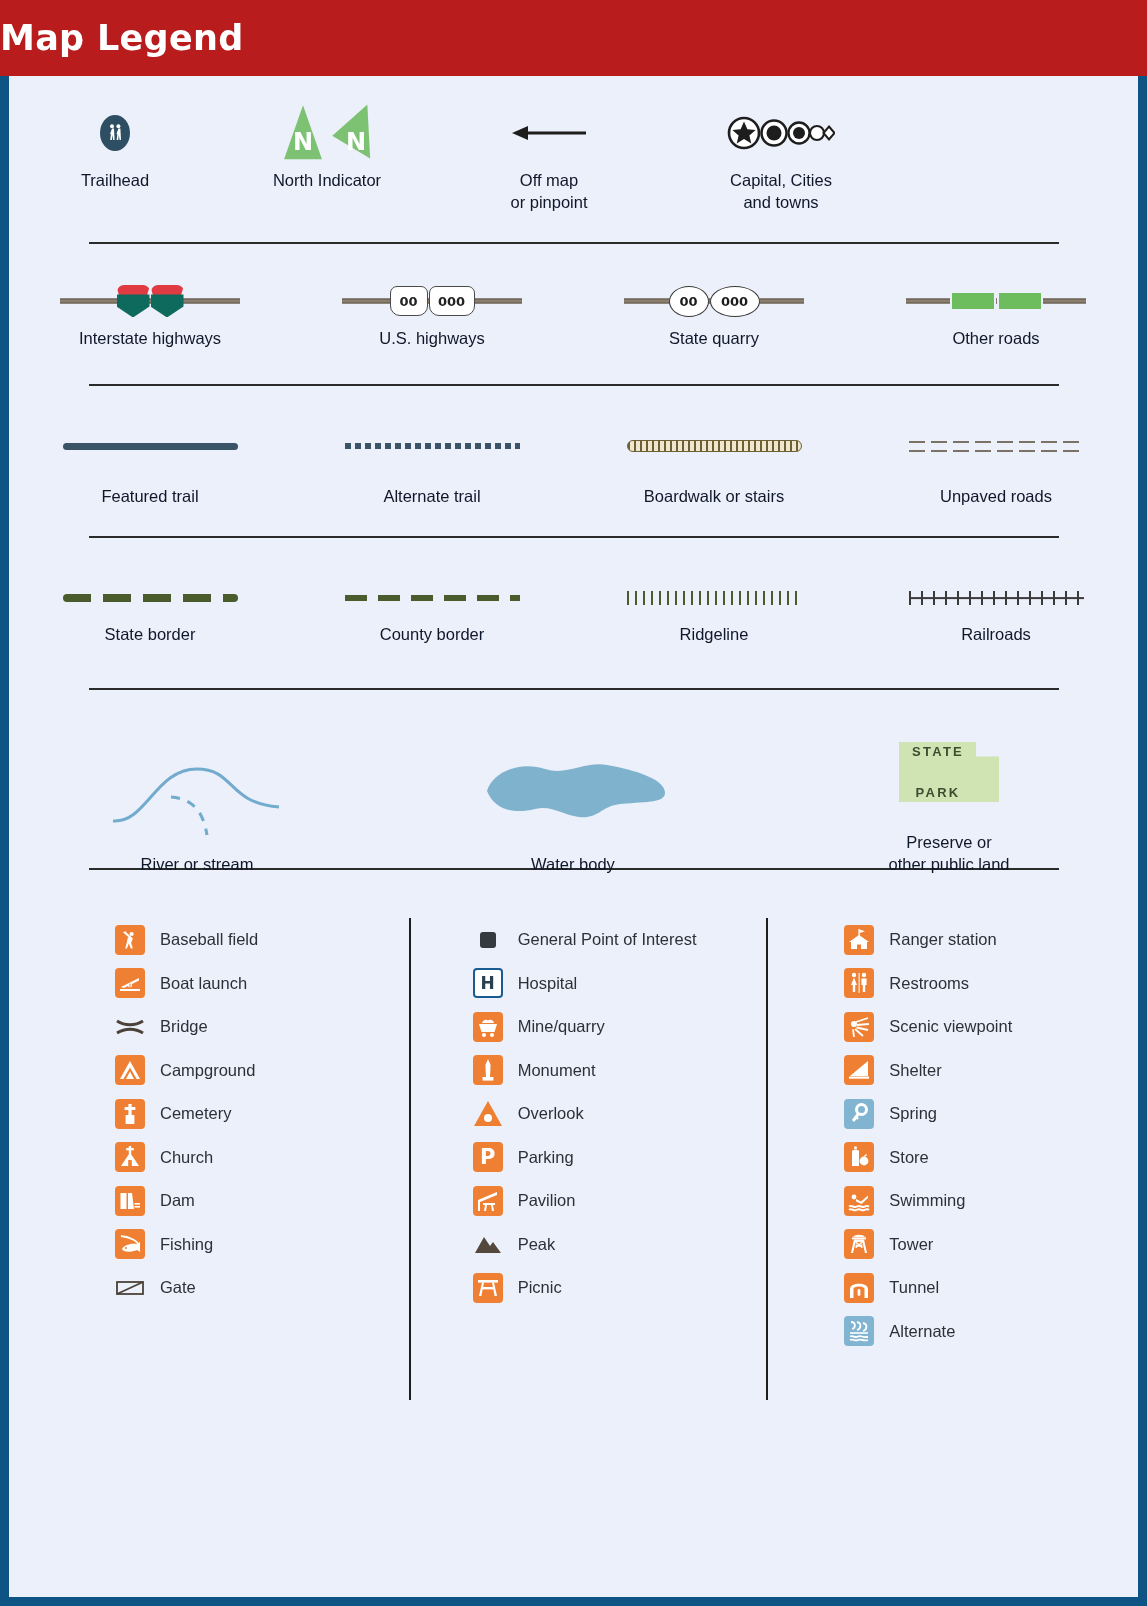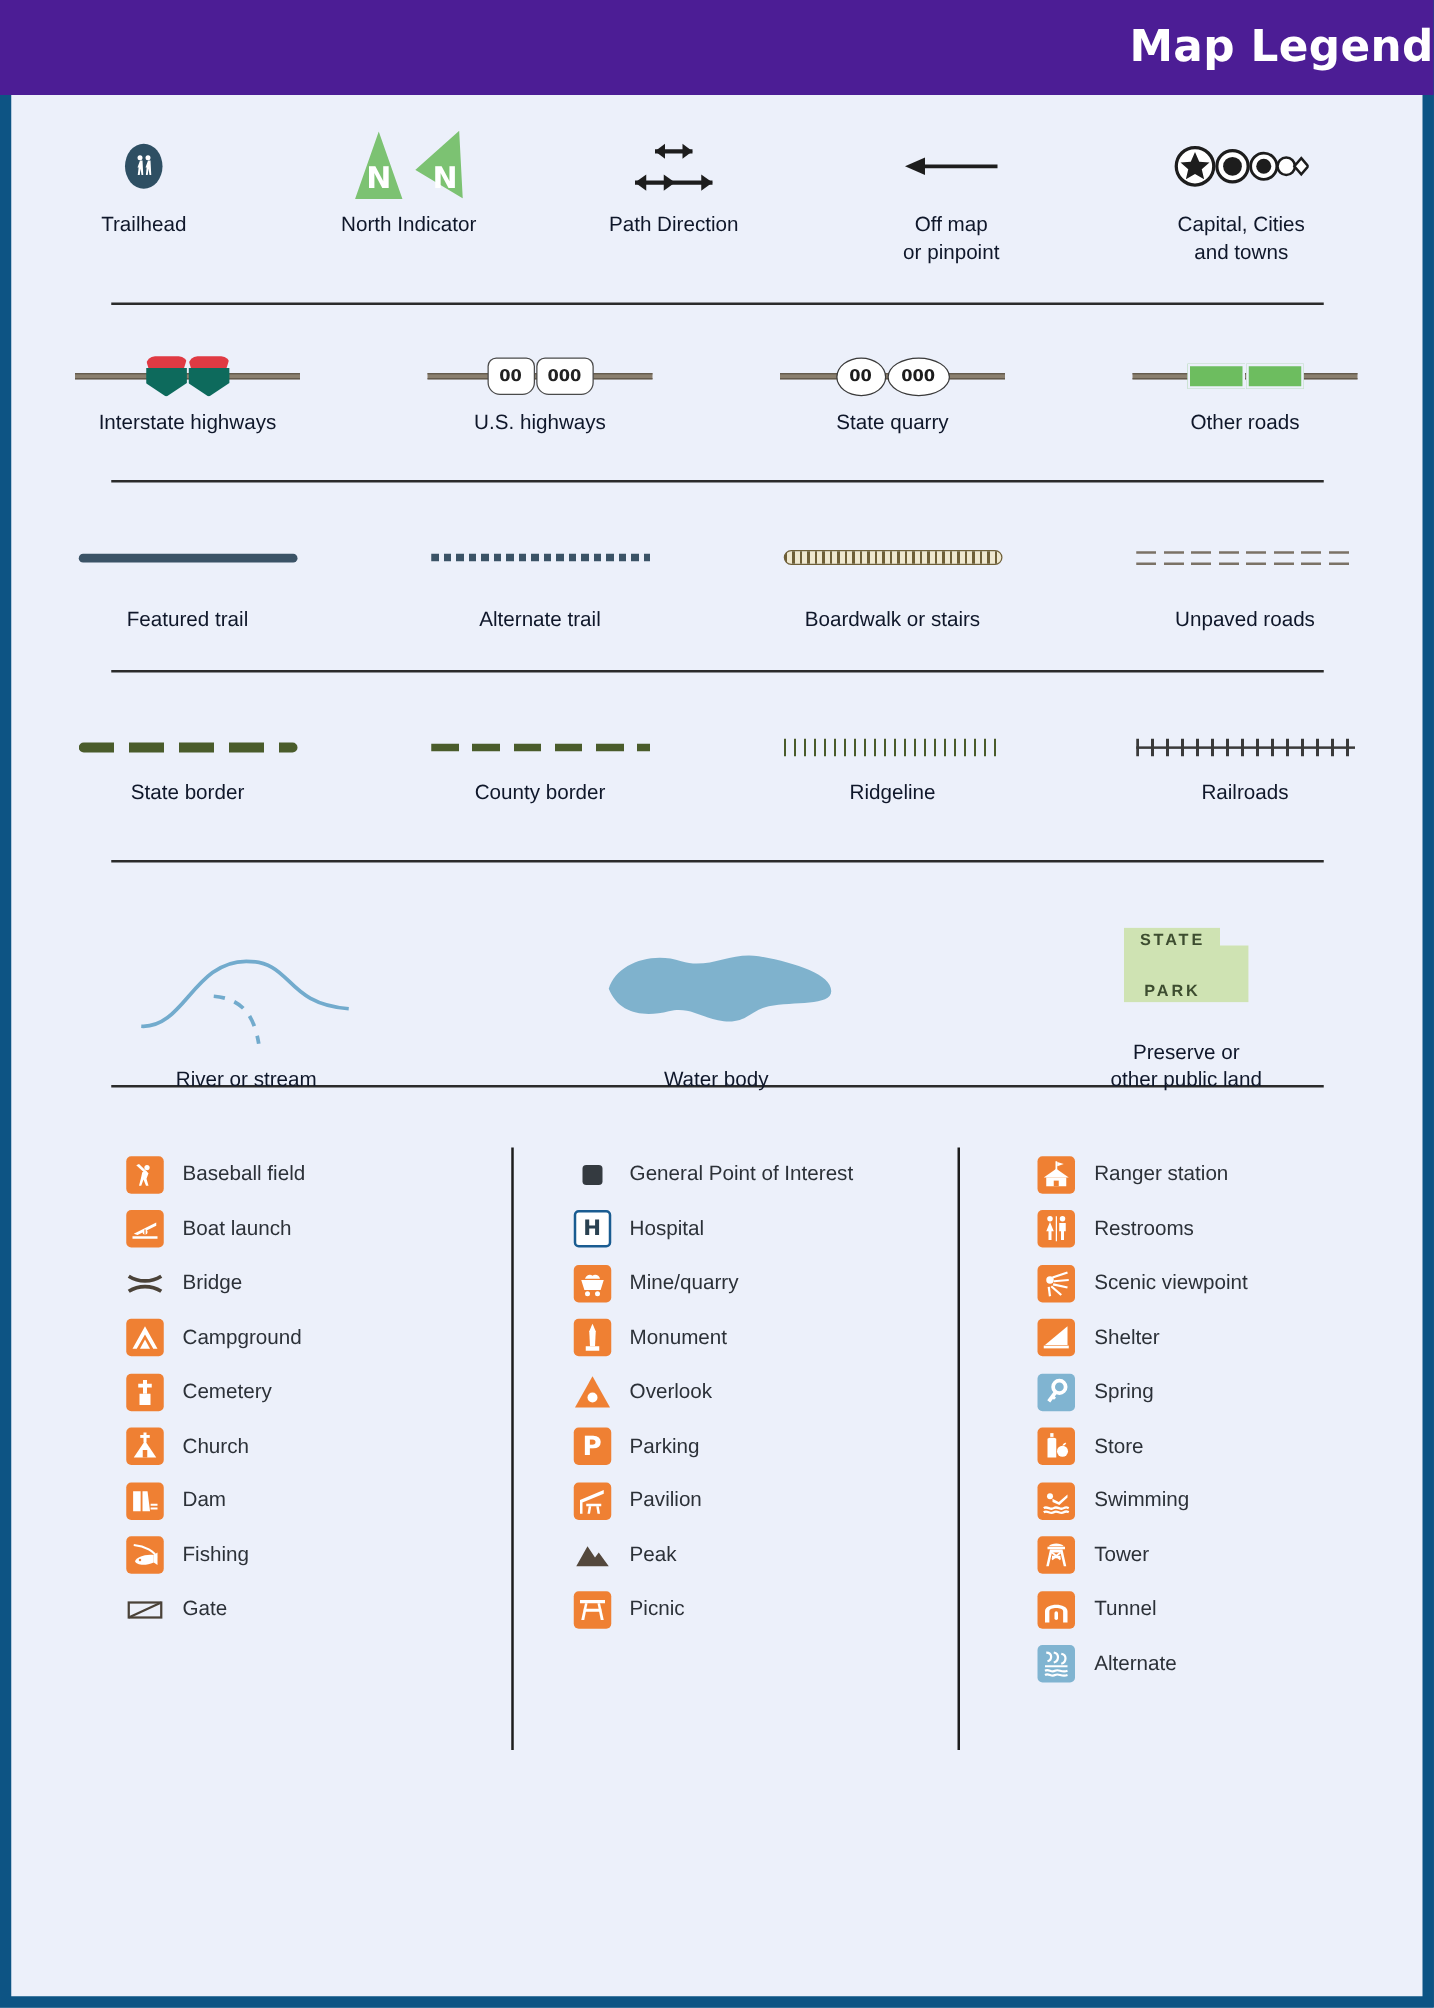--- a/index.html
+++ b/index.html
@@ -5,22 +5,22 @@
   * { box-sizing: border-box; margin: 0; padding: 0; }
   html, body {
     width: 1147px; height: 1606px;
     background: #0d5484;
     font-family: "Liberation Sans", sans-serif;
   }
   .page { position: relative; width: 1147px; height: 1606px; background: #0d5484; }
 
   .title-bar {
     height: 76px; width: 100%;
-    display: flex; align-items: center; justify-content: flex-end;
-    background: #4c1d95;
+    display: flex; align-items: center; justify-content: flex-start;
+    background: #b91c1c;
   }
   .title-bar h1 {
     color: #ffffff;
     font-size: 35px;
     font-weight: bold;
     letter-spacing: 0.3px;
     font-family: "DejaVu Sans", sans-serif;
   }
 
   .sheet {
@@ -157,21 +157,21 @@
   .parkpatch .txt {
     position: absolute; inset: 0;
     display:flex; flex-direction:column; align-items:center; justify-content:space-between;
     font-size: 13px; font-weight: bold; letter-spacing: 2.3px; color:#3d4d30;
     font-family: "Liberation Sans", sans-serif; line-height: 1.5;
     padding-right: 22px;
   }
 
   
   .poi-area { display: flex; padding: 48px 0 0 0; position: relative; }
-  .poi-col { flex: 1; display: flex; flex-direction: column; gap: 0; }
+  .poi-col { flex: 1; display: flex; flex-direction: column; gap: 0; margin-left: 14px; }
   .poi-col.c1 { padding-left: 92px; }
   .poi-col.c2 { padding-left: 48px; }
   .poi-col.c3 { padding-left: 62px; }
   .vdiv { width: 2px; background: #1d1d1d; height: 482px; align-self: flex-start; }
 
   .poi-item { display: flex; align-items: center; height: 43.5px; gap: 15px; }
   .poi-icon { width: 30px; height: 30px; flex: 0 0 30px; display:flex; align-items:center; justify-content:center; }
   .poi-label { font-size: 16.5px; color: #2c3138; font-family: "Liberation Sans", sans-serif; }
 
   .sq { width: 30px; height: 30px; border-radius: 4px; display:flex; align-items:center; justify-content:center; }
@@ -216,38 +216,20 @@
               </svg>
               <svg width="46" height="62" viewBox="0 0 46 62">
                 <path d="M40 1 L43 58 L3 34 Z" fill="#7cc272" stroke="#ecf0fa" stroke-width="1.5"></path>
                 <text x="28" y="48" font-family="DejaVu Sans, sans-serif" font-size="24" font-weight="bold" fill="#fff" text-anchor="middle">N</text>
               </svg>
             </div>
           </div>
           <div class="symlabel">North Indicator</div>
         </div>
 
-        <div class="symcell" style="width:212px">
-          <div class="symart">
-            <div class="pathdir">
-              <svg width="70" height="20" viewBox="0 0 70 20">
-                <path d="M20 10 L50 10" stroke="#1d1d1d" stroke-width="3.4"></path>
-                <path d="M20 10 L28 4 L28 16 Z" fill="#1d1d1d"></path>
-                <path d="M50 10 L42 4 L42 16 Z" fill="#1d1d1d"></path>
-              </svg>
-              <svg width="70" height="20" viewBox="0 0 70 20">
-                <path d="M4 10 L66 10" stroke="#1d1d1d" stroke-width="3.4"></path>
-                <path d="M4 10 L13 3.5 L13 16.5 Z" fill="#1d1d1d"></path>
-                <path d="M66 10 L57 3.5 L57 16.5 Z" fill="#1d1d1d"></path>
-                <path d="M36 10 L27 3.5 L27 16.5 Z" fill="#1d1d1d"></path>
-              </svg>
-            </div>
-          </div>
-          <div class="symlabel">Path Direction</div>
-        </div>
 
         <div class="symcell" style="width:232px">
           <div class="symart">
             <svg width="82" height="20" viewBox="0 0 82 20">
               <path d="M16 10 L78 10" stroke="#1d1d1d" stroke-width="3"></path>
               <path d="M4 10 L20 3 L20 17 Z" fill="#1d1d1d"></path>
             </svg>
           </div>
           <div class="symlabel">
             <span>Off map</span><br>

